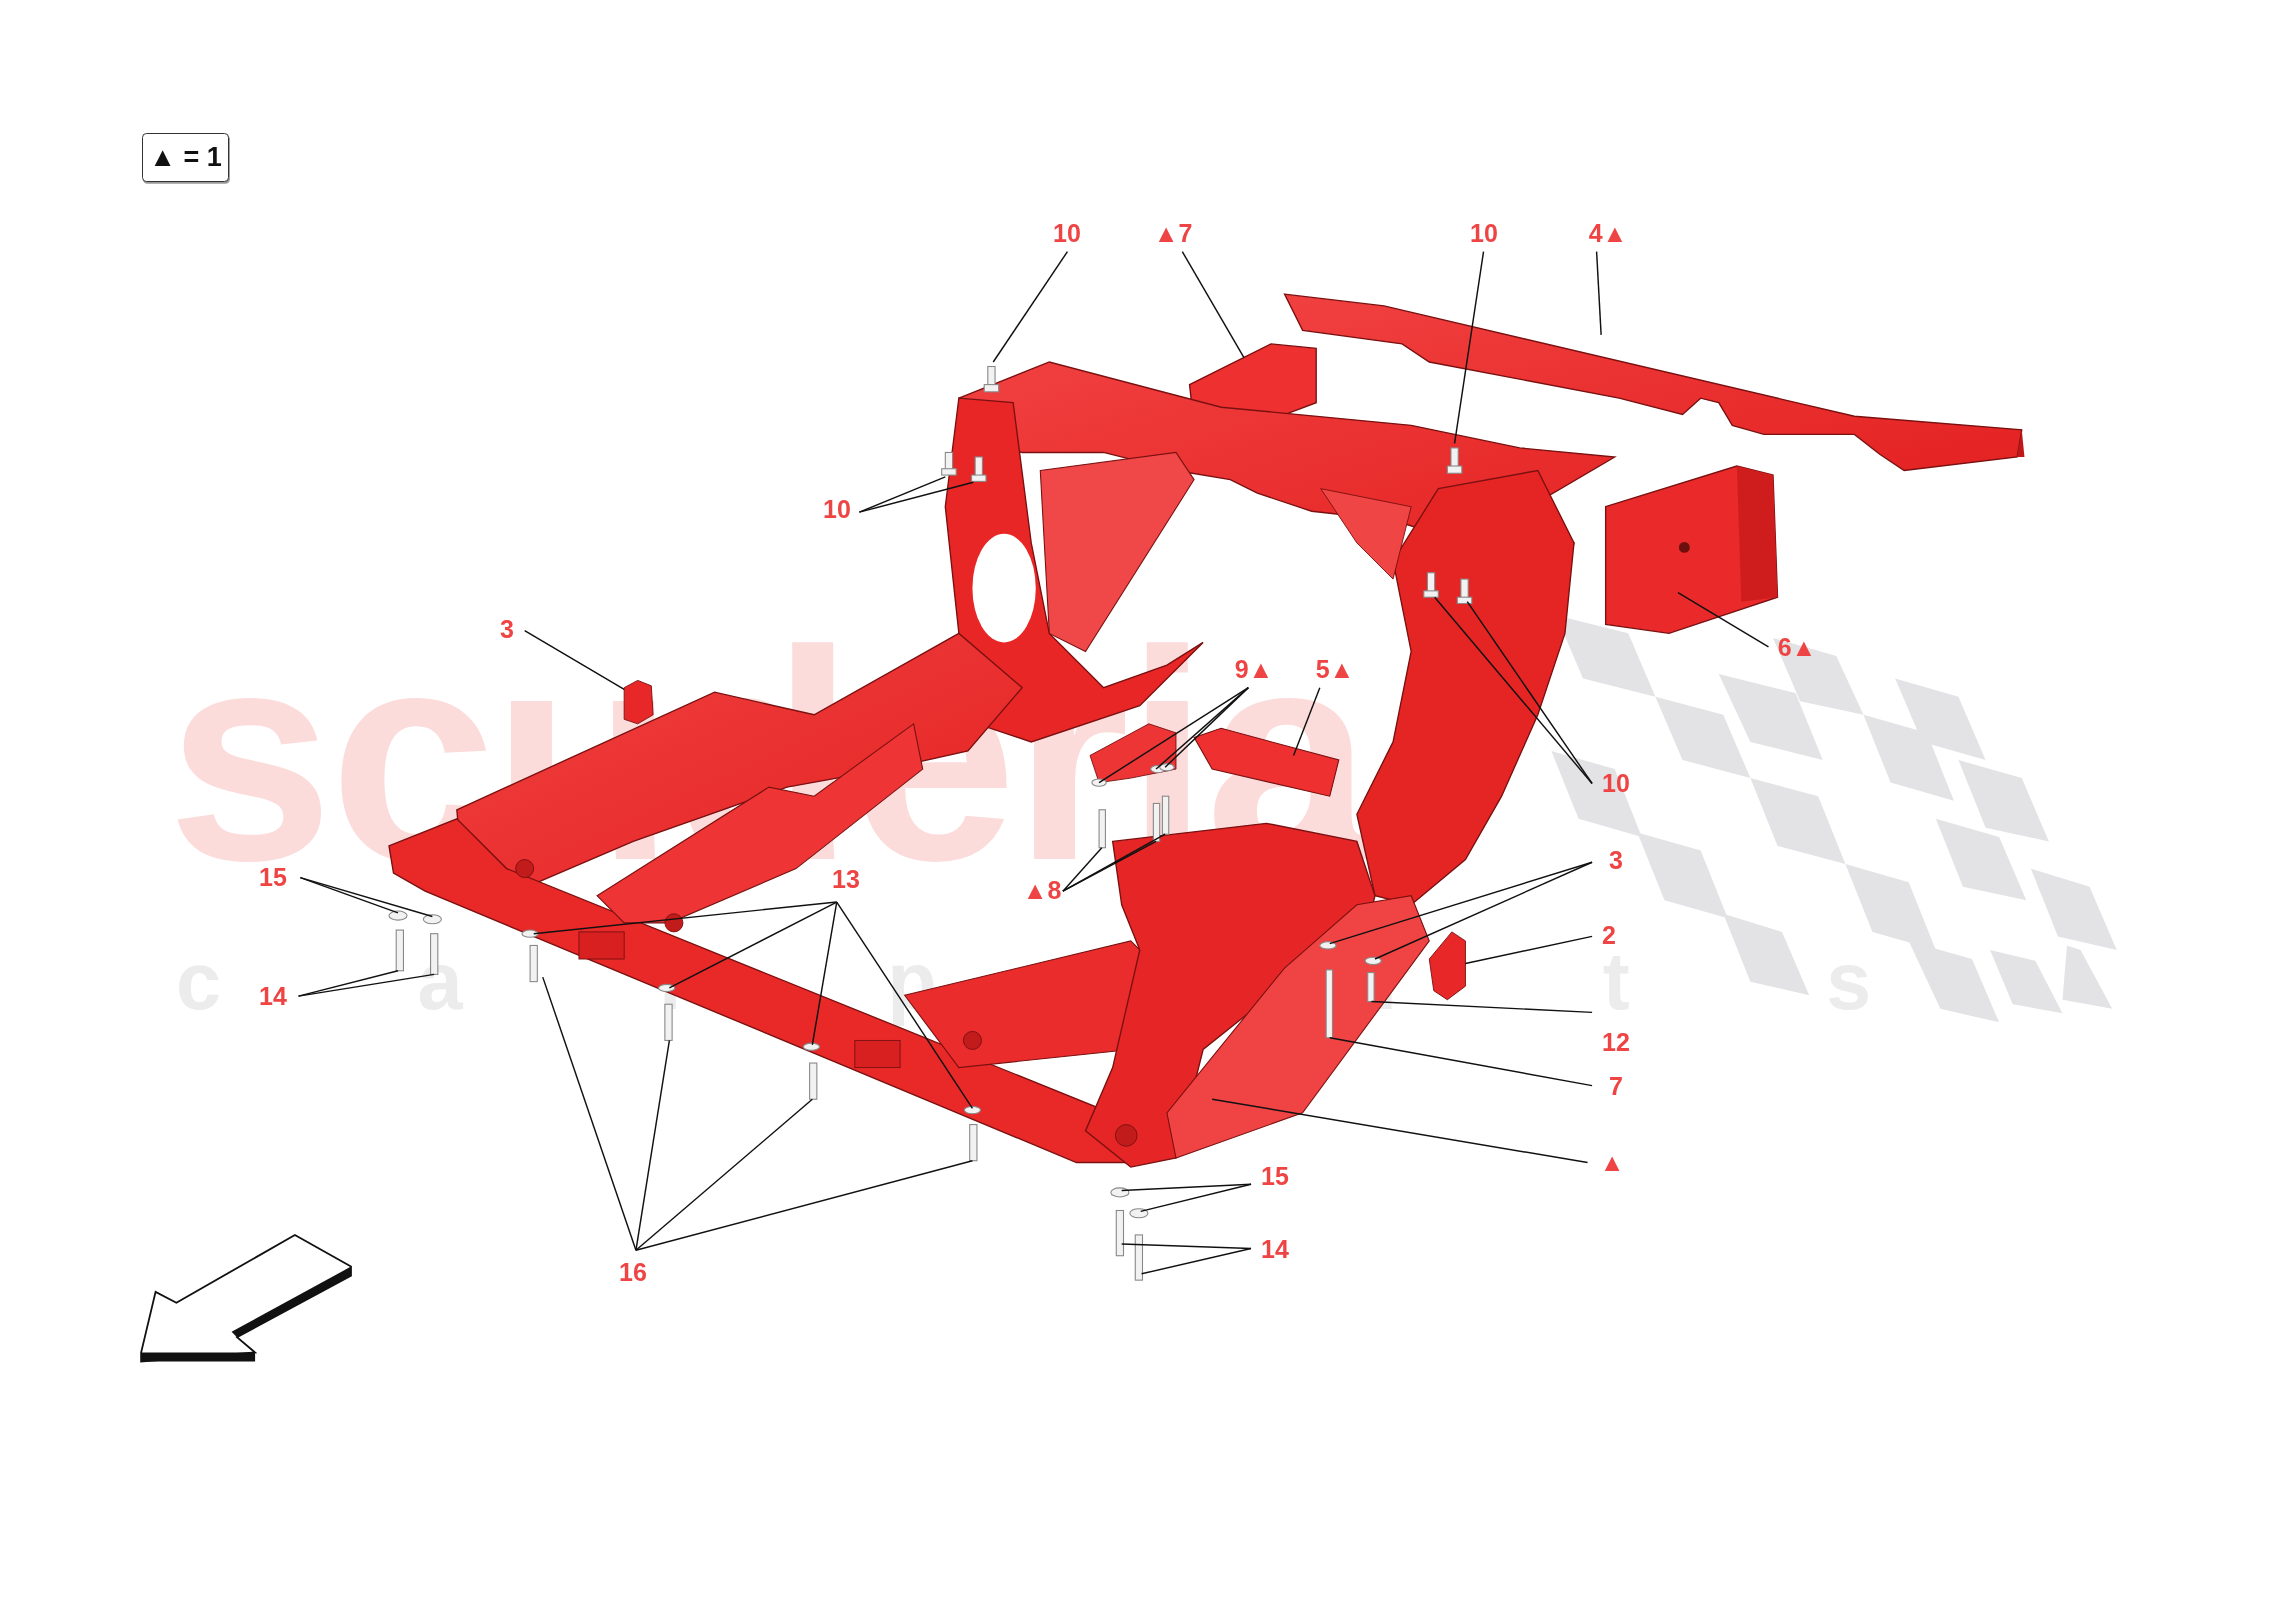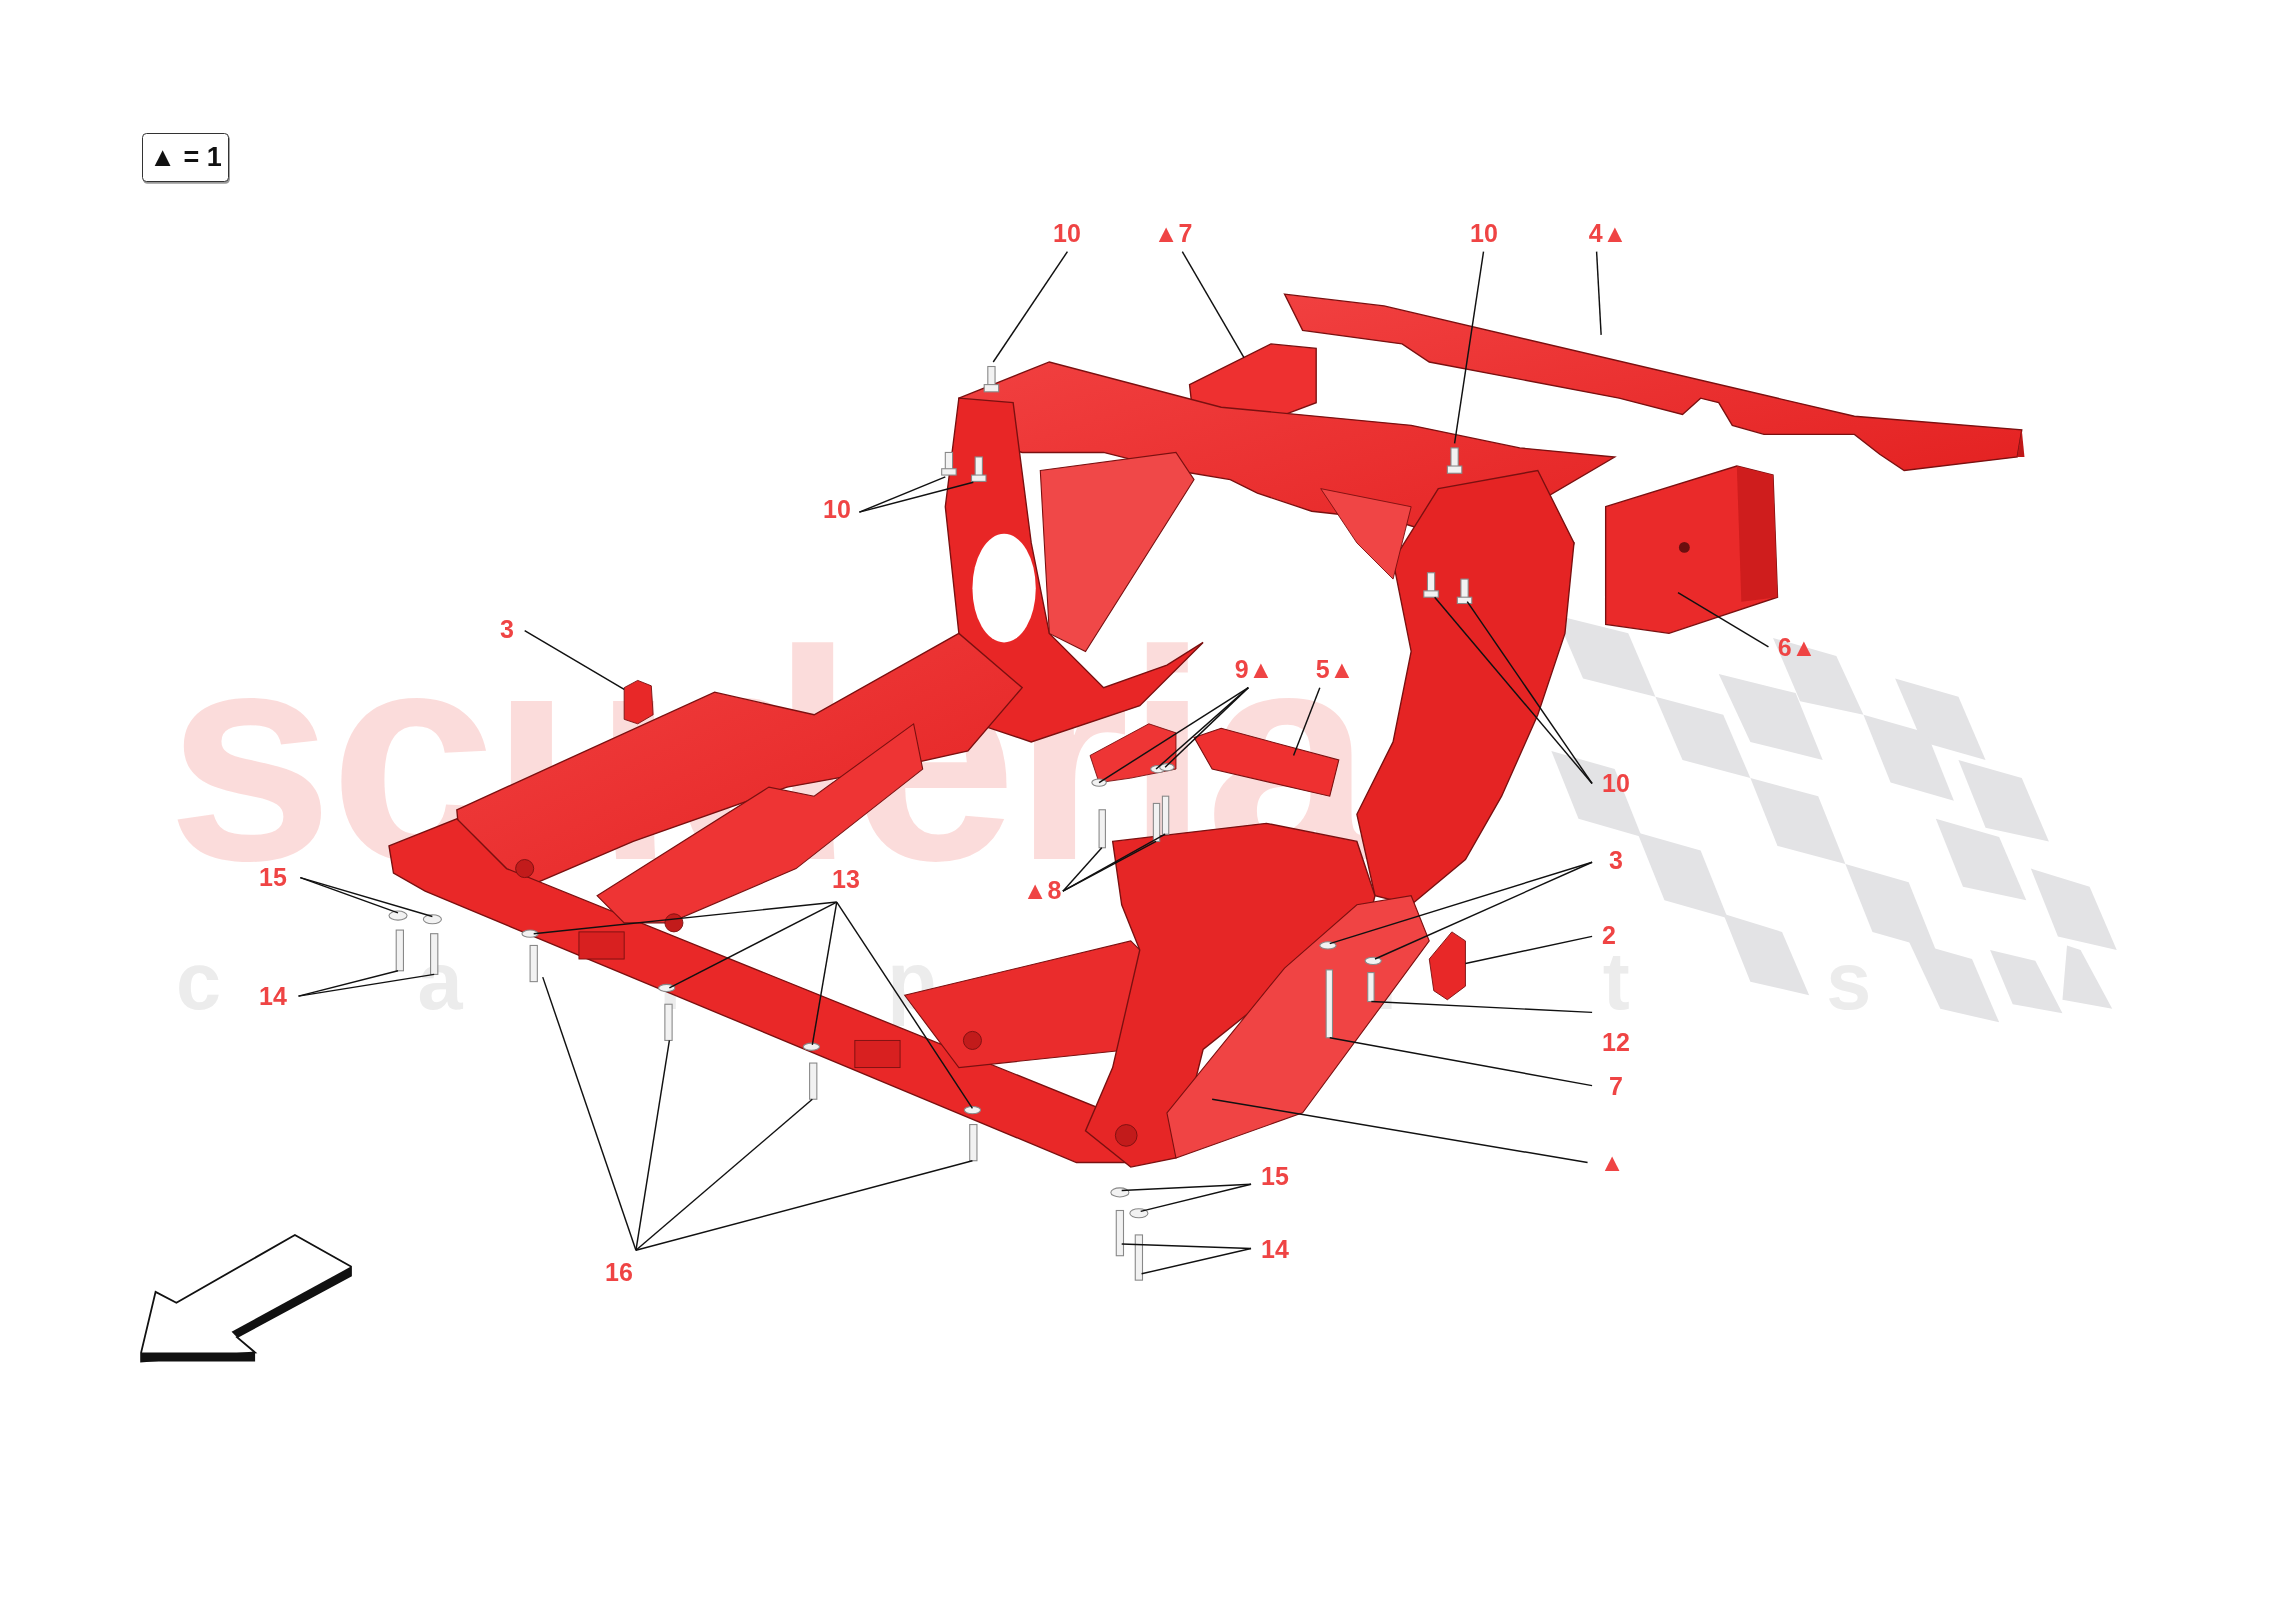--- a/index.html
+++ b/index.html
@@ -227,16 +227,16 @@
   <div class="label" style="left:846px;top:879px">13</div>
   <div class="label" style="left:1042px;top:890px">▲8</div>
   <div class="label" style="left:1616px;top:860px">3</div>
   <div class="label" style="left:1609px;top:935px">2</div>
   <div class="label" style="left:273px;top:996px">14</div>
   <div class="label" style="left:1616px;top:1042px">12</div>
   <div class="label" style="left:1616px;top:1086px">7</div>
   <div class="label" style="left:1612px;top:1162px">▲</div>
   <div class="label" style="left:1275px;top:1176px">15</div>
   <div class="label" style="left:1275px;top:1249px">14</div>
-  <div class="label" style="left:619px;top:1272px">16</div>
+  <div class="label" style="left:633px;top:1272px">16</div>
 
 </div>
 
 
 </body></html>

